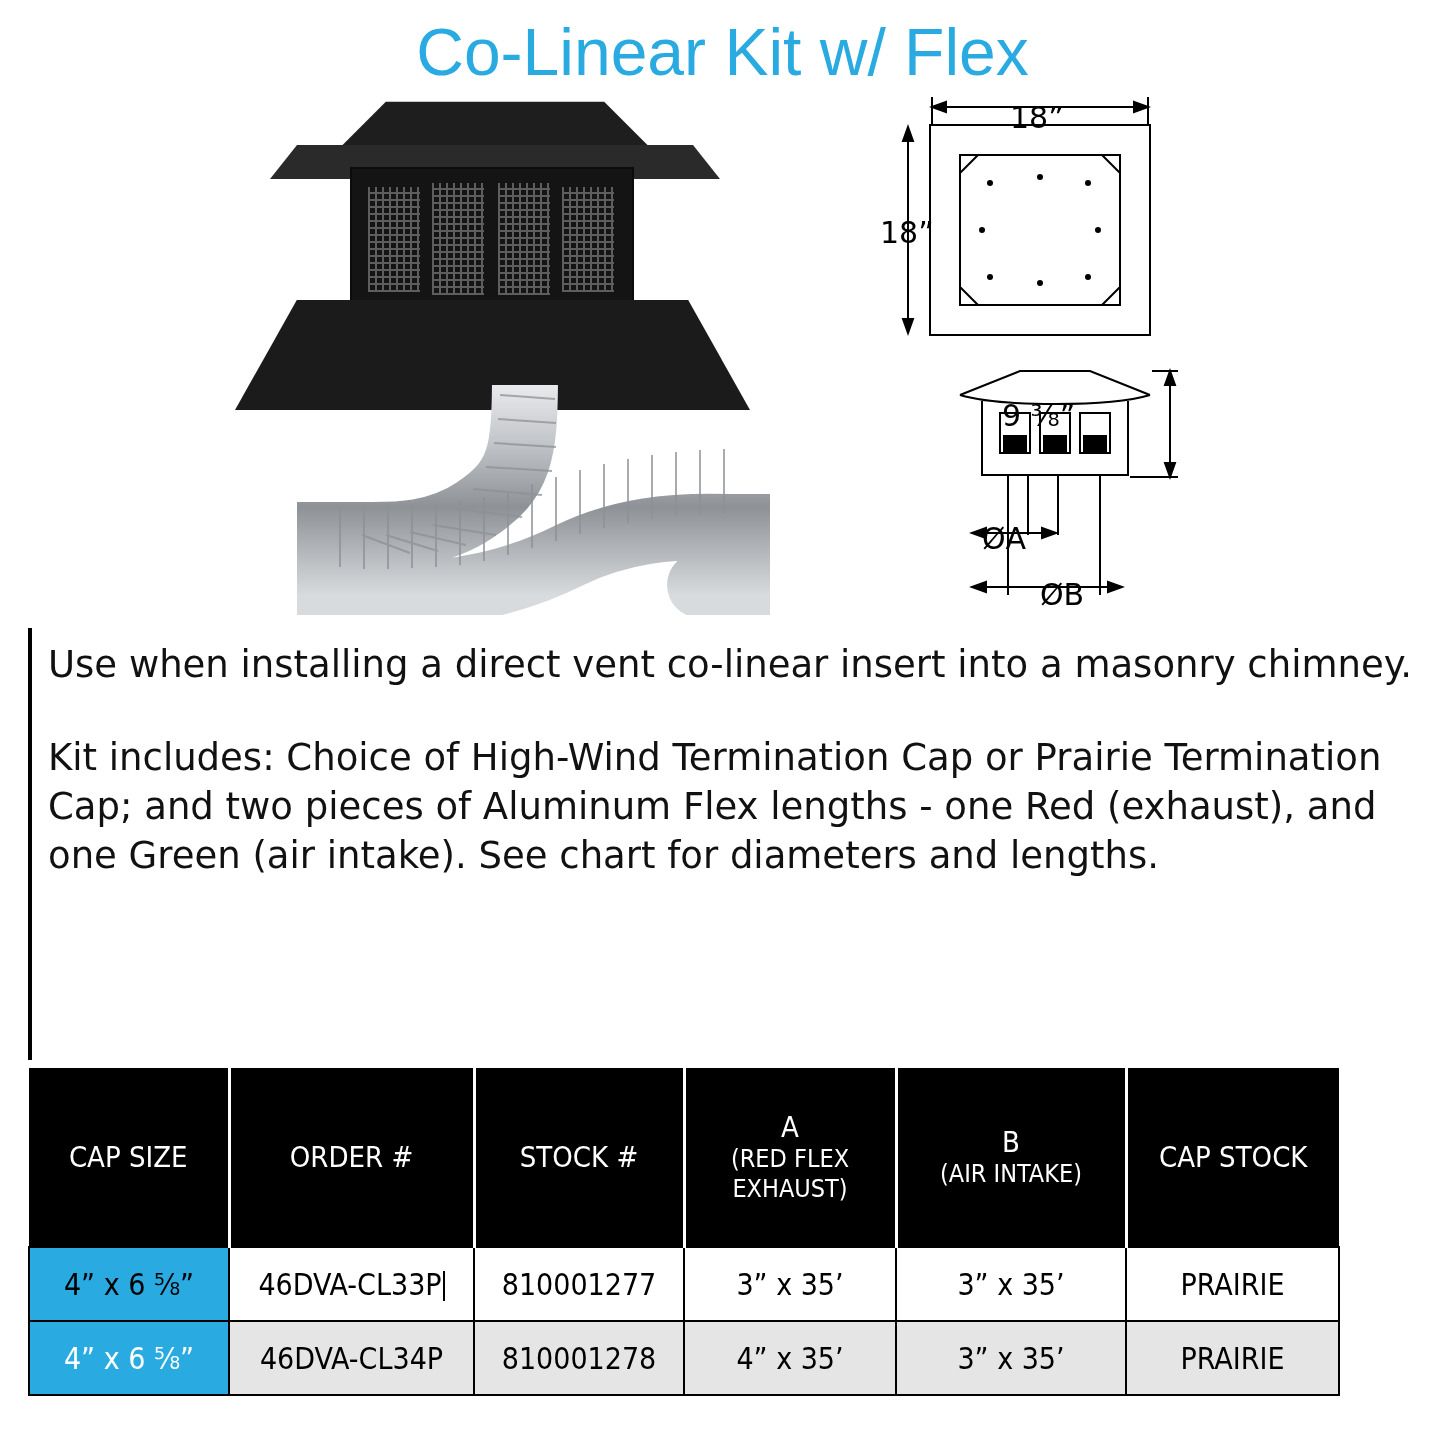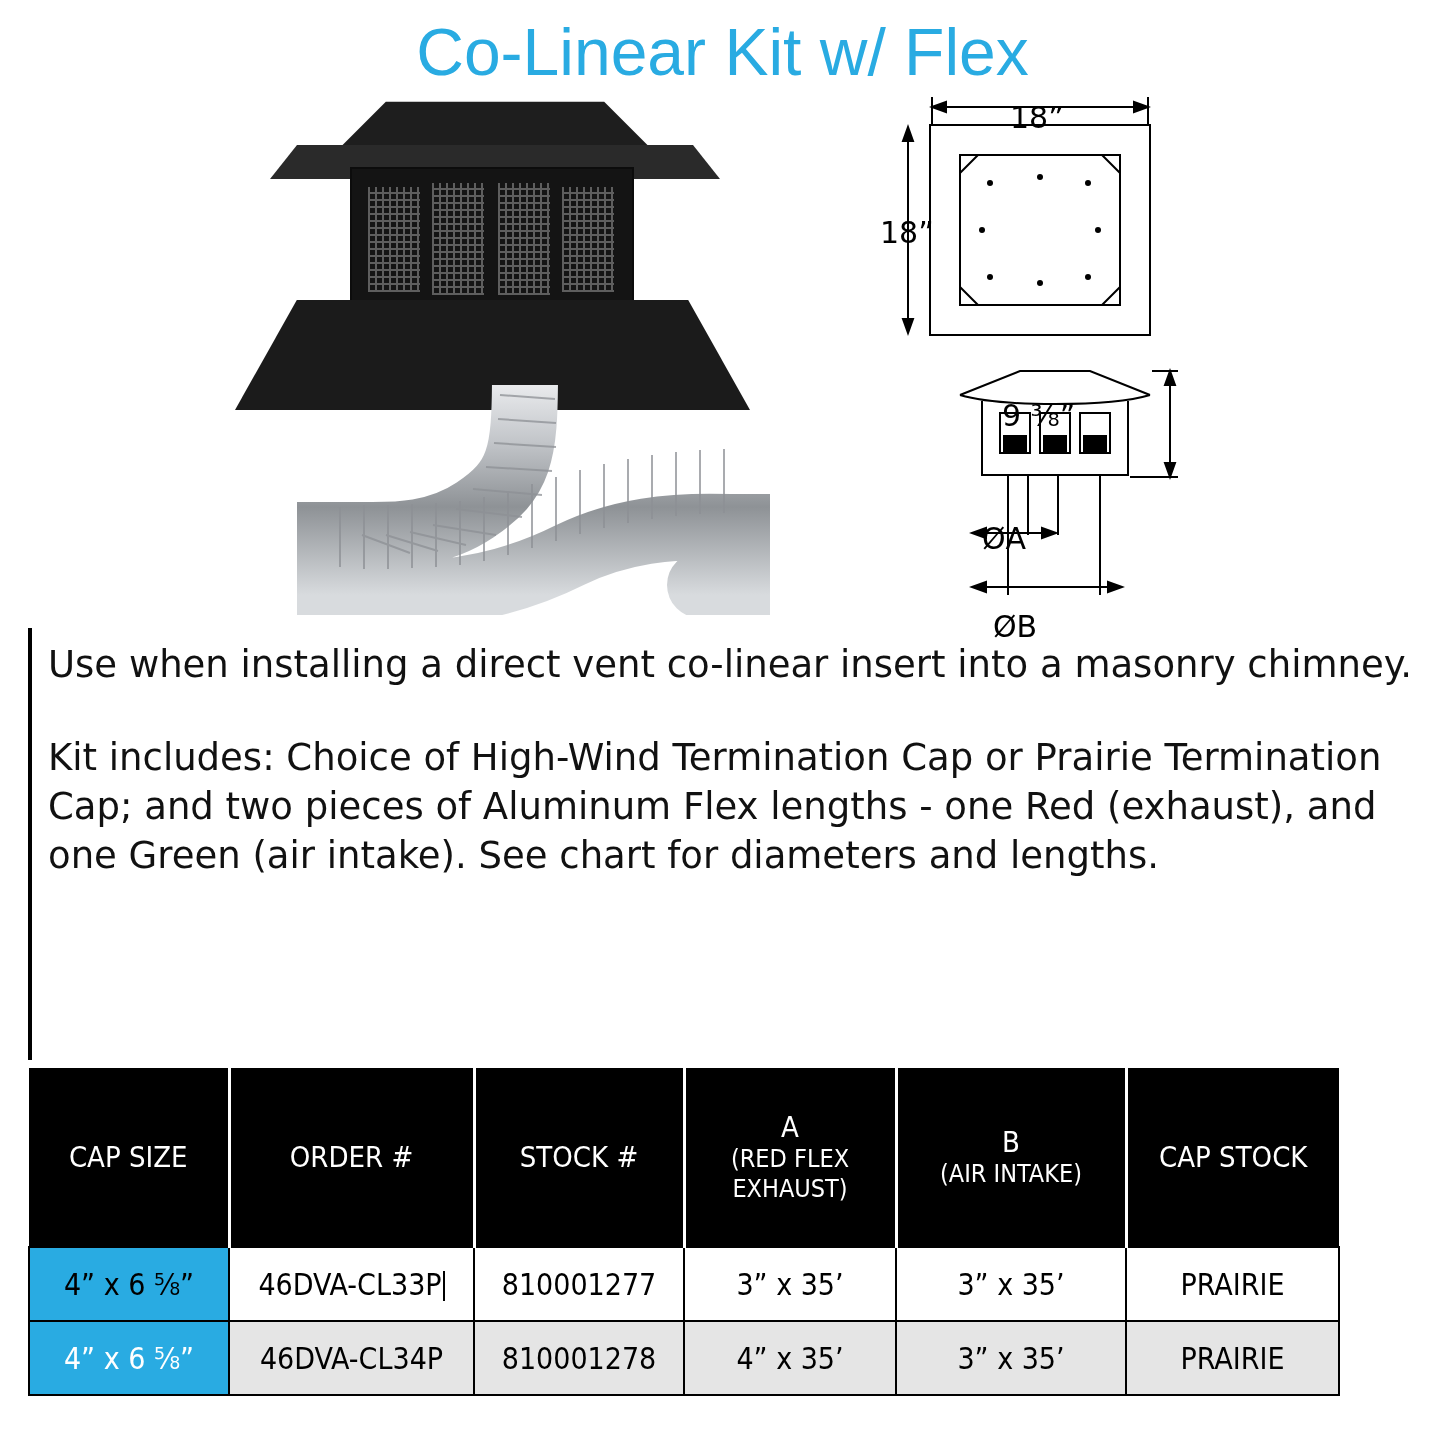--- a/index.html
+++ b/index.html
@@ -293,21 +293,21 @@
       <line x1="112" y1="492" x2="262" y2="492"></line>
       <path d="M112,492 L126,487 L126,497 Z" fill="#000"></path>
       <path d="M262,492 L248,487 L248,497 Z" fill="#000"></path>
     </g>
   </svg>
 
   <div class="dim-label" style="left:1010px;top:100px;">18”</div>
   <div class="dim-label" style="left:880px;top:215px;">18”</div>
   <div class="dim-label" style="left:1002px;top:398px;">9 ⅜”</div>
   <div class="dim-label" style="left:982px;top:521px;">ØA</div>
-  <div class="dim-label" style="left:993px;top:577px;margin-top:32px;">ØB</div>
+  <div class="dim-label" style="left:1040px;top:577px;">ØB</div>
 
   <div class="left-rule"></div>
 
   <div class="body-text">
     <p>Use when installing a direct vent co-linear insert into a masonry chimney.</p>
     <p>Kit includes: Choice of High-Wind Termination Cap or Prairie Termination Cap; and two pieces of Aluminum Flex lengths - one Red (exhaust), and one Green (air intake). See chart for diameters and lengths.</p>
   </div>
 
   <div class="table-wrap">
     <table class="spec">

